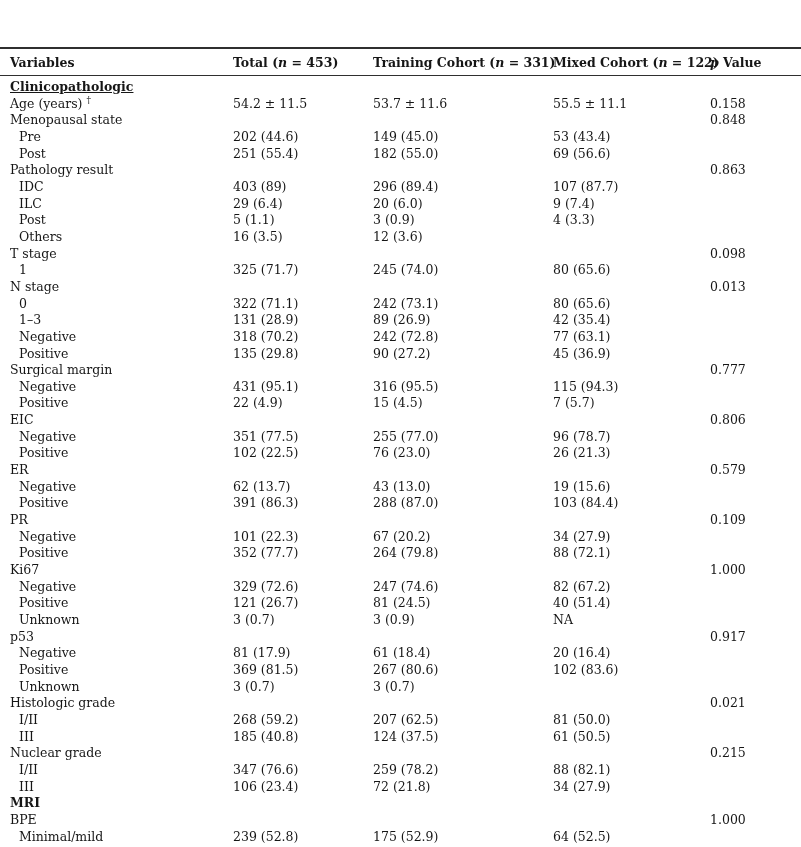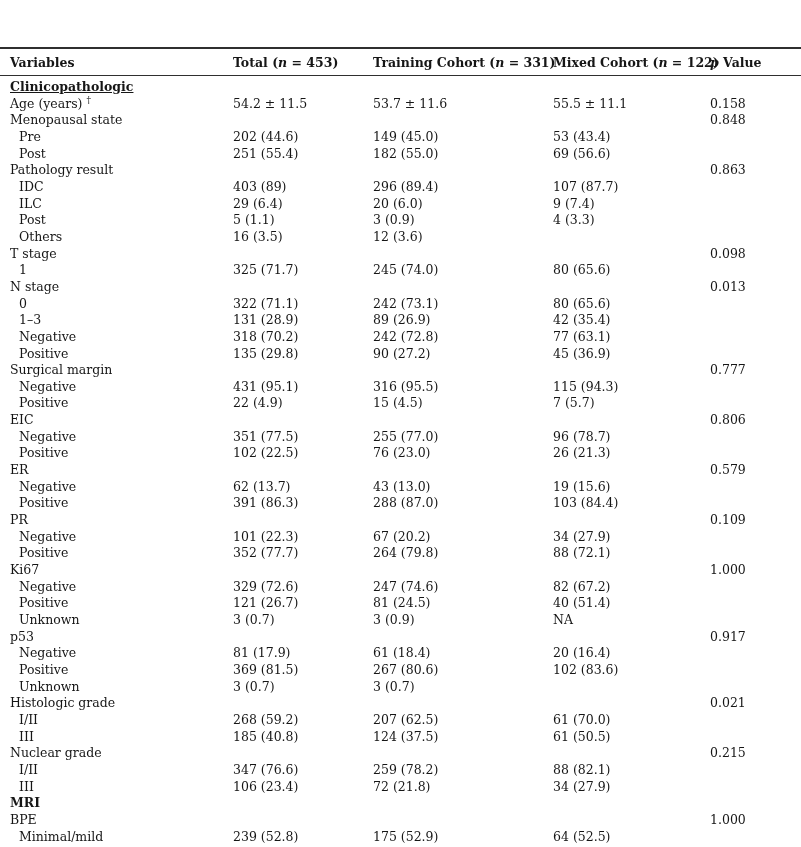--- a/index.html
+++ b/index.html
@@ -342,21 +342,21 @@
           <td>Histologic grade</td>
           <td></td>
           <td></td>
           <td></td>
           <td>0.021</td>
         </tr>
         <tr class="indent">
           <td>I/II</td>
           <td>268 (59.2)</td>
           <td>207 (62.5)</td>
-          <td>61 (70.0)</td>
+          <td>81 (50.0)</td>
           <td></td>
         </tr>
         <tr class="indent">
           <td>III</td>
           <td>185 (40.8)</td>
           <td>124 (37.5)</td>
           <td>61 (50.5)</td>
           <td></td>
         </tr>
         <tr>

